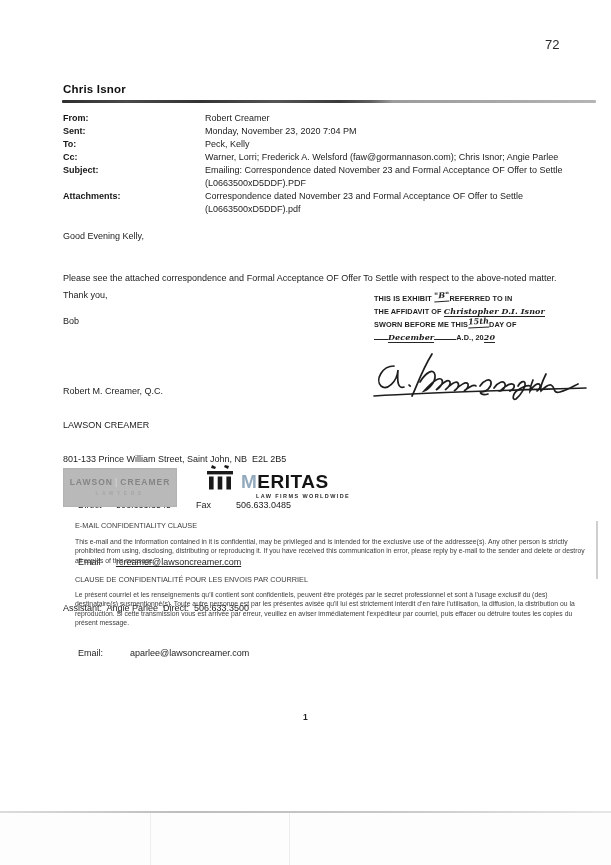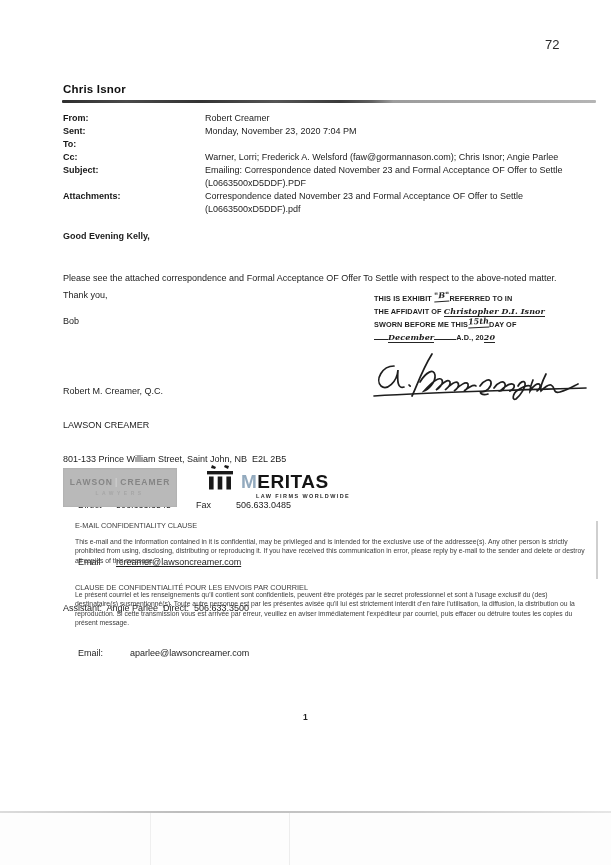--- a/index.html
+++ b/index.html
@@ -16,21 +16,21 @@
     top:100px; left:62px; width:534px; height:3px; border-radius:1px;
     background:linear-gradient(to right,#2e2e2e 0%,#4a4a4a 12%,#333 26%,#555 40%,#3a3a3a 52%,#606060 58%,#9c9c9c 62%,#a9a9a9 84%,#b5b5b5 100%);
   }
 
   .headers { top:112px; left:63px; width:505px; font-size:9px; line-height:13px; }
   .hrow { display:flex; }
   .hlabel { width:142px; font-weight:bold; flex-shrink:0; color:#161616; }
   .hvalue { width:360px; color:#1c1c1c; }
 
   .btext { left:63px; font-size:9px; line-height:13px; color:#1c1c1c; }
-  .greeting { top:230px;font-weight:bold; }
+  .greeting { top:230px; }
   .para { top:272px; width:507px; }
   .thanks { top:289px; }
   .signoff { top:315px; }
 
   .stamp { left:374px; top:292px; width:228px; font-size:7.3px; font-weight:bold; line-height:12px; color:#1d1d1d; letter-spacing:0.1px; }
   .hand { font-family:"DejaVu Serif", serif; font-style:italic; font-weight:bold; font-size:8px; color:#202020; }
   .u { border-bottom:1px solid #252525; }
   .sup { display:inline-block; transform:translateY(-3px) rotate(-3deg); }
   .blank { display:inline-block; border-bottom:1px solid #252525; height:8px; }
 
@@ -47,21 +47,21 @@
 
   .meritas { left:204px; top:463px; display:flex; align-items:flex-start;justify-content:space-between; }
   .meritas-text { margin-left:5px; }
   .meritas-name { font-size:19px; font-weight:bold; letter-spacing:0.5px; color:#141414; line-height:19px; margin-top:9px; }
   .meritas-m { color:#93aabe; }
   .meritas-tag { font-size:5.5px; font-weight:bold; letter-spacing:1.4px; color:#2a2a2a; margin-left:15px; margin-top:2px; }
 
   .conf { left:63px; width:512px; color:#3c3c3c;padding-left:12px; }
   .conf-title-en { top:521px; font-size:7.3px; }
   .conf-body-en { top:537px; font-size:6.8px; line-height:9.4px; }
-  .conf-title-fr { top:575px; font-size:7.3px;margin-top:8px; }
+  .conf-title-fr { top:575px; font-size:7.3px; }
   .conf-body-fr { top:590px; font-size:6.8px; line-height:9.4px; }
 
   .footer-num { left:303px; top:712px; font-size:8.5px; font-weight:bold; color:#222; }
 
   .bottom-edge { left:0; top:811px; width:611px; height:2px;
     background:linear-gradient(to right,#dcdcdc,#bdbdbd 30%,#c9c9c9 65%,#e6e6e6 100%); }
   .bottom-area { left:0; top:813px; width:611px; height:52px; background:#fdfdfd; }
   .scan-v1 { left:150px; top:813px; width:1px; height:52px; background:#efefef; }
   .scan-v2 { left:289px; top:813px; width:1px; height:52px; background:#ededed; }
   .scan-mark { left:596px; top:521px; width:2px; height:58px; background:#cfcfcf; }
@@ -80,20 +80,21 @@
     <div class="hrow">
       <div class="hlabel">From:</div>
       <div class="hvalue">Robert Creamer</div>
     </div>
     <div class="hrow">
       <div class="hlabel">Sent:</div>
       <div class="hvalue">Monday, November 23, 2020 7:04 PM</div>
     </div>
     <div class="hrow">
       <div class="hlabel">To:</div>
+      <div class="hvalue">Peck, Kelly</div>
     </div>
     <div class="hrow">
       <div class="hlabel">Cc:</div>
       <div class="hvalue">Warner, Lorri; Frederick A. Welsford (faw@gormannason.com); Chris Isnor; Angie Parlee</div>
     </div>
     <div class="hrow">
       <div class="hlabel">Subject:</div>
       <div class="hvalue">Emailing: Correspondence dated November 23 and Formal Acceptance OF Offer to Settle (L0663500xD5DDF).PDF</div>
     </div>
     <div class="hrow">

